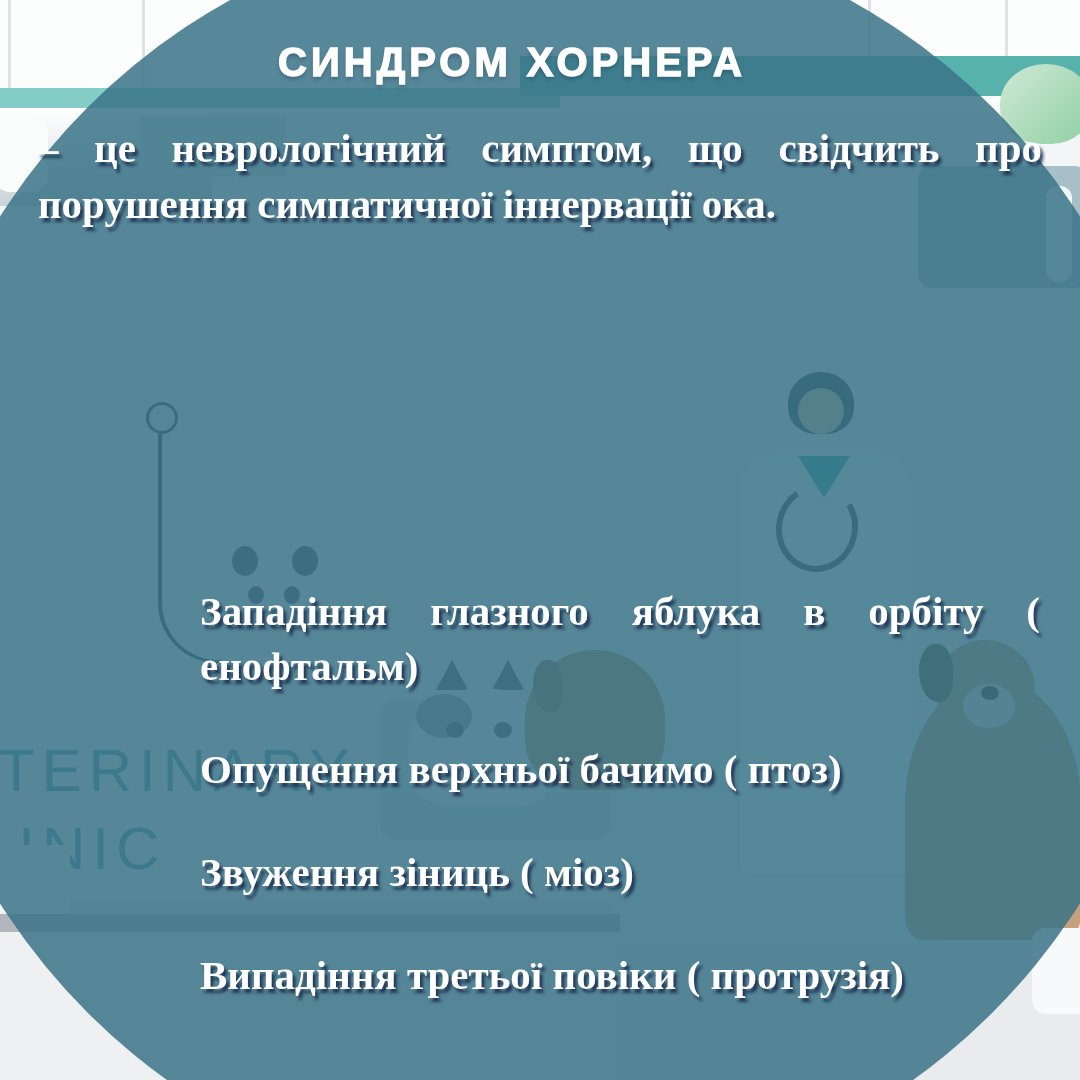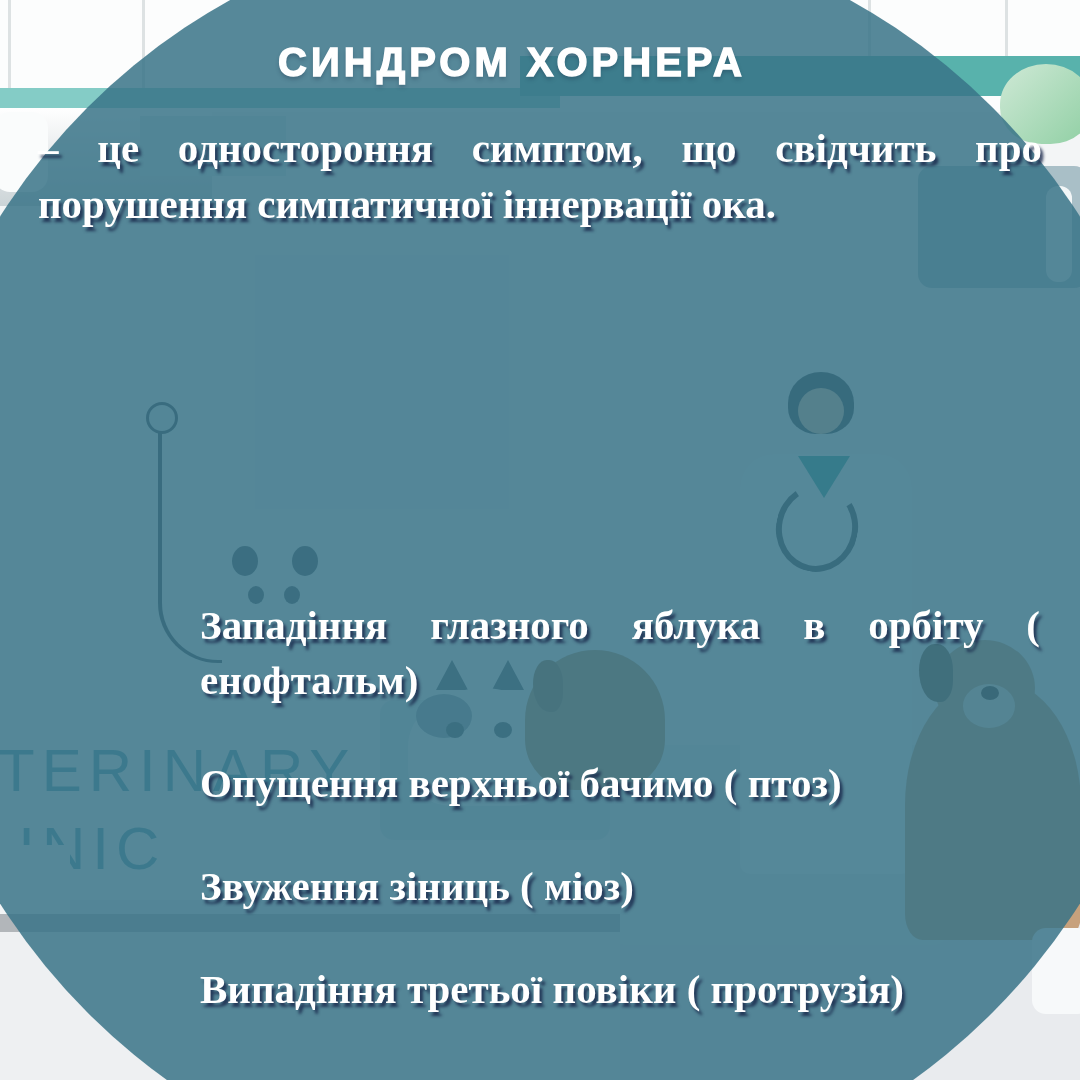--- a/index.html
+++ b/index.html
@@ -96,21 +96,21 @@
     -webkit-text-stroke:1.4px #ffffff;
     text-shadow:0 3px 4px rgba(22,38,64,0.35);
   }
   .desc{
     position:absolute;left:38px;right:38px;top:120px;
     font-weight:bold;font-size:41px;line-height:56px;
     text-align:justify;text-align-last:left;
     text-shadow:3px 4px 3px rgba(24,39,74,0.8);
   }
   .desc p{margin:0;}
-  .symptoms{position:absolute;left:200px;right:40px;top:598px;}
+  .symptoms{position:absolute;left:200px;right:40px;top:584px;}
   .symptom{
     font-weight:bold;font-size:41px;line-height:55px;margin:0 0 48px 0;
     text-align:justify;text-align-last:left;
     text-shadow:3px 4px 3px rgba(24,39,74,0.8);
   }
 </style>
 </head>
 <body>
 
 <div class="canvas">
@@ -182,21 +182,21 @@
     <div class="counter-front"></div>
     <div class="shape-br"></div>
   </div>
 
   <div class="overlay-circle"></div>
 
   <div class="content">
     <h1 class="title">СИНДРОМ ХОРНЕРА</h1>
 
     <div class="desc">
-      <p>– це одностороння симптом, що свідчить про порушення симпатичної іннервації ока.</p>
+      <p>– це неврологічний симптом, що свідчить про порушення симпатичної іннервації ока.</p>
     </div>
 
     <div class="symptoms" id="symptoms">
         <div class="symptom">Западіння глазного яблука в орбіту ( енофтальм)</div>
         <div class="symptom">Опущення верхньої бачимо ( птоз)</div>
         <div class="symptom">Звуження зіниць ( міоз)</div>
         <div class="symptom">Випадіння третьої повіки ( протрузія)</div>
       </div>
   </div>
 

